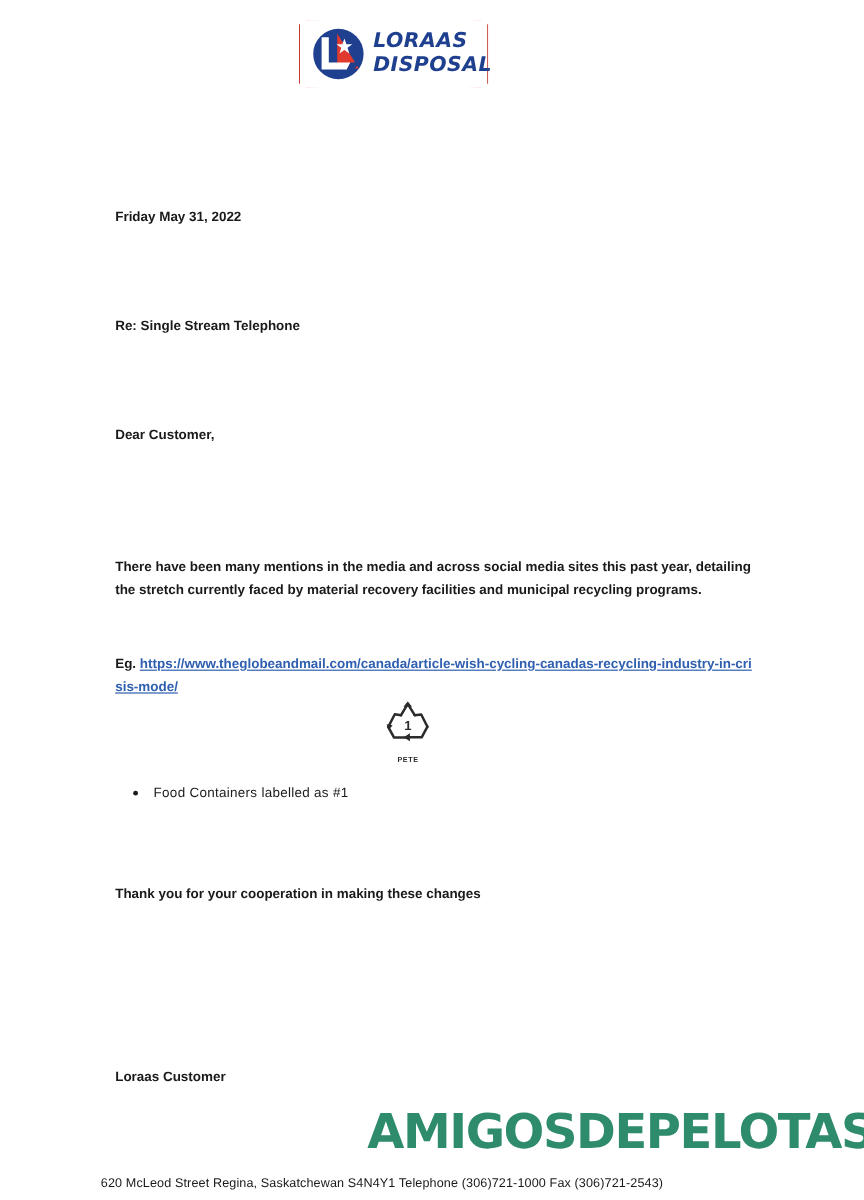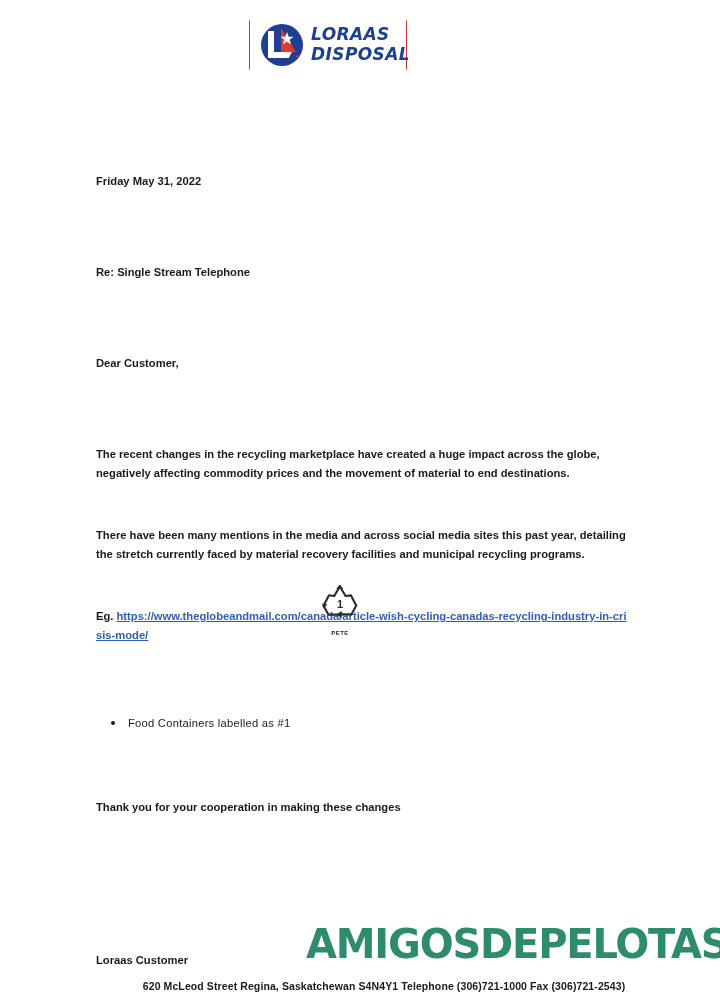--- a/index.html
+++ b/index.html
@@ -132,25 +132,24 @@
     margin-top: -4px;
   }
 
   
   .footer {
     position: absolute;
     left: 84px;
     top: 980px;
     width: 600px;
     font-size: 10.5px;
-    font-weight: bold;
+    font-weight: normal;
     color: #1a1a1a;
     letter-spacing: 0.1px;
     white-space: nowrap;
-    text-align: center;
   }
 
   
   .watermark {
     position: absolute;
     left: 306px;
     top: 922px;
     font-family: "DejaVu Sans", sans-serif;
     font-size: 40px;
     font-weight: bold;
@@ -192,21 +191,20 @@
     <div class="gap-lg"></div>
 
     <p>Re: Single Stream Telephone</p>
 
     <div class="gap-lg"></div>
 
     <p>Dear Customer,</p>
 
     <div class="gap-lg"></div>
 
-    <p>The recent changes in the recycling marketplace have created a huge impact across the globe, negatively affecting commodity prices and the movement of material to end destinations.</p>
 
     <div class="gap-sm"></div>
 
     <p>There have been many mentions in the media and across social media sites this past year, detailing the stretch currently faced by material recovery facilities and municipal recycling programs.</p>
 
     <div class="gap-sm"></div>
 
     <p class="link-line">
       <span>Eg.</span>
       <span class="url">https://www.theglobeandmail.com/canada/article-wish-cycling-canadas-recycling-industry-in-crisis-mode/</span>

